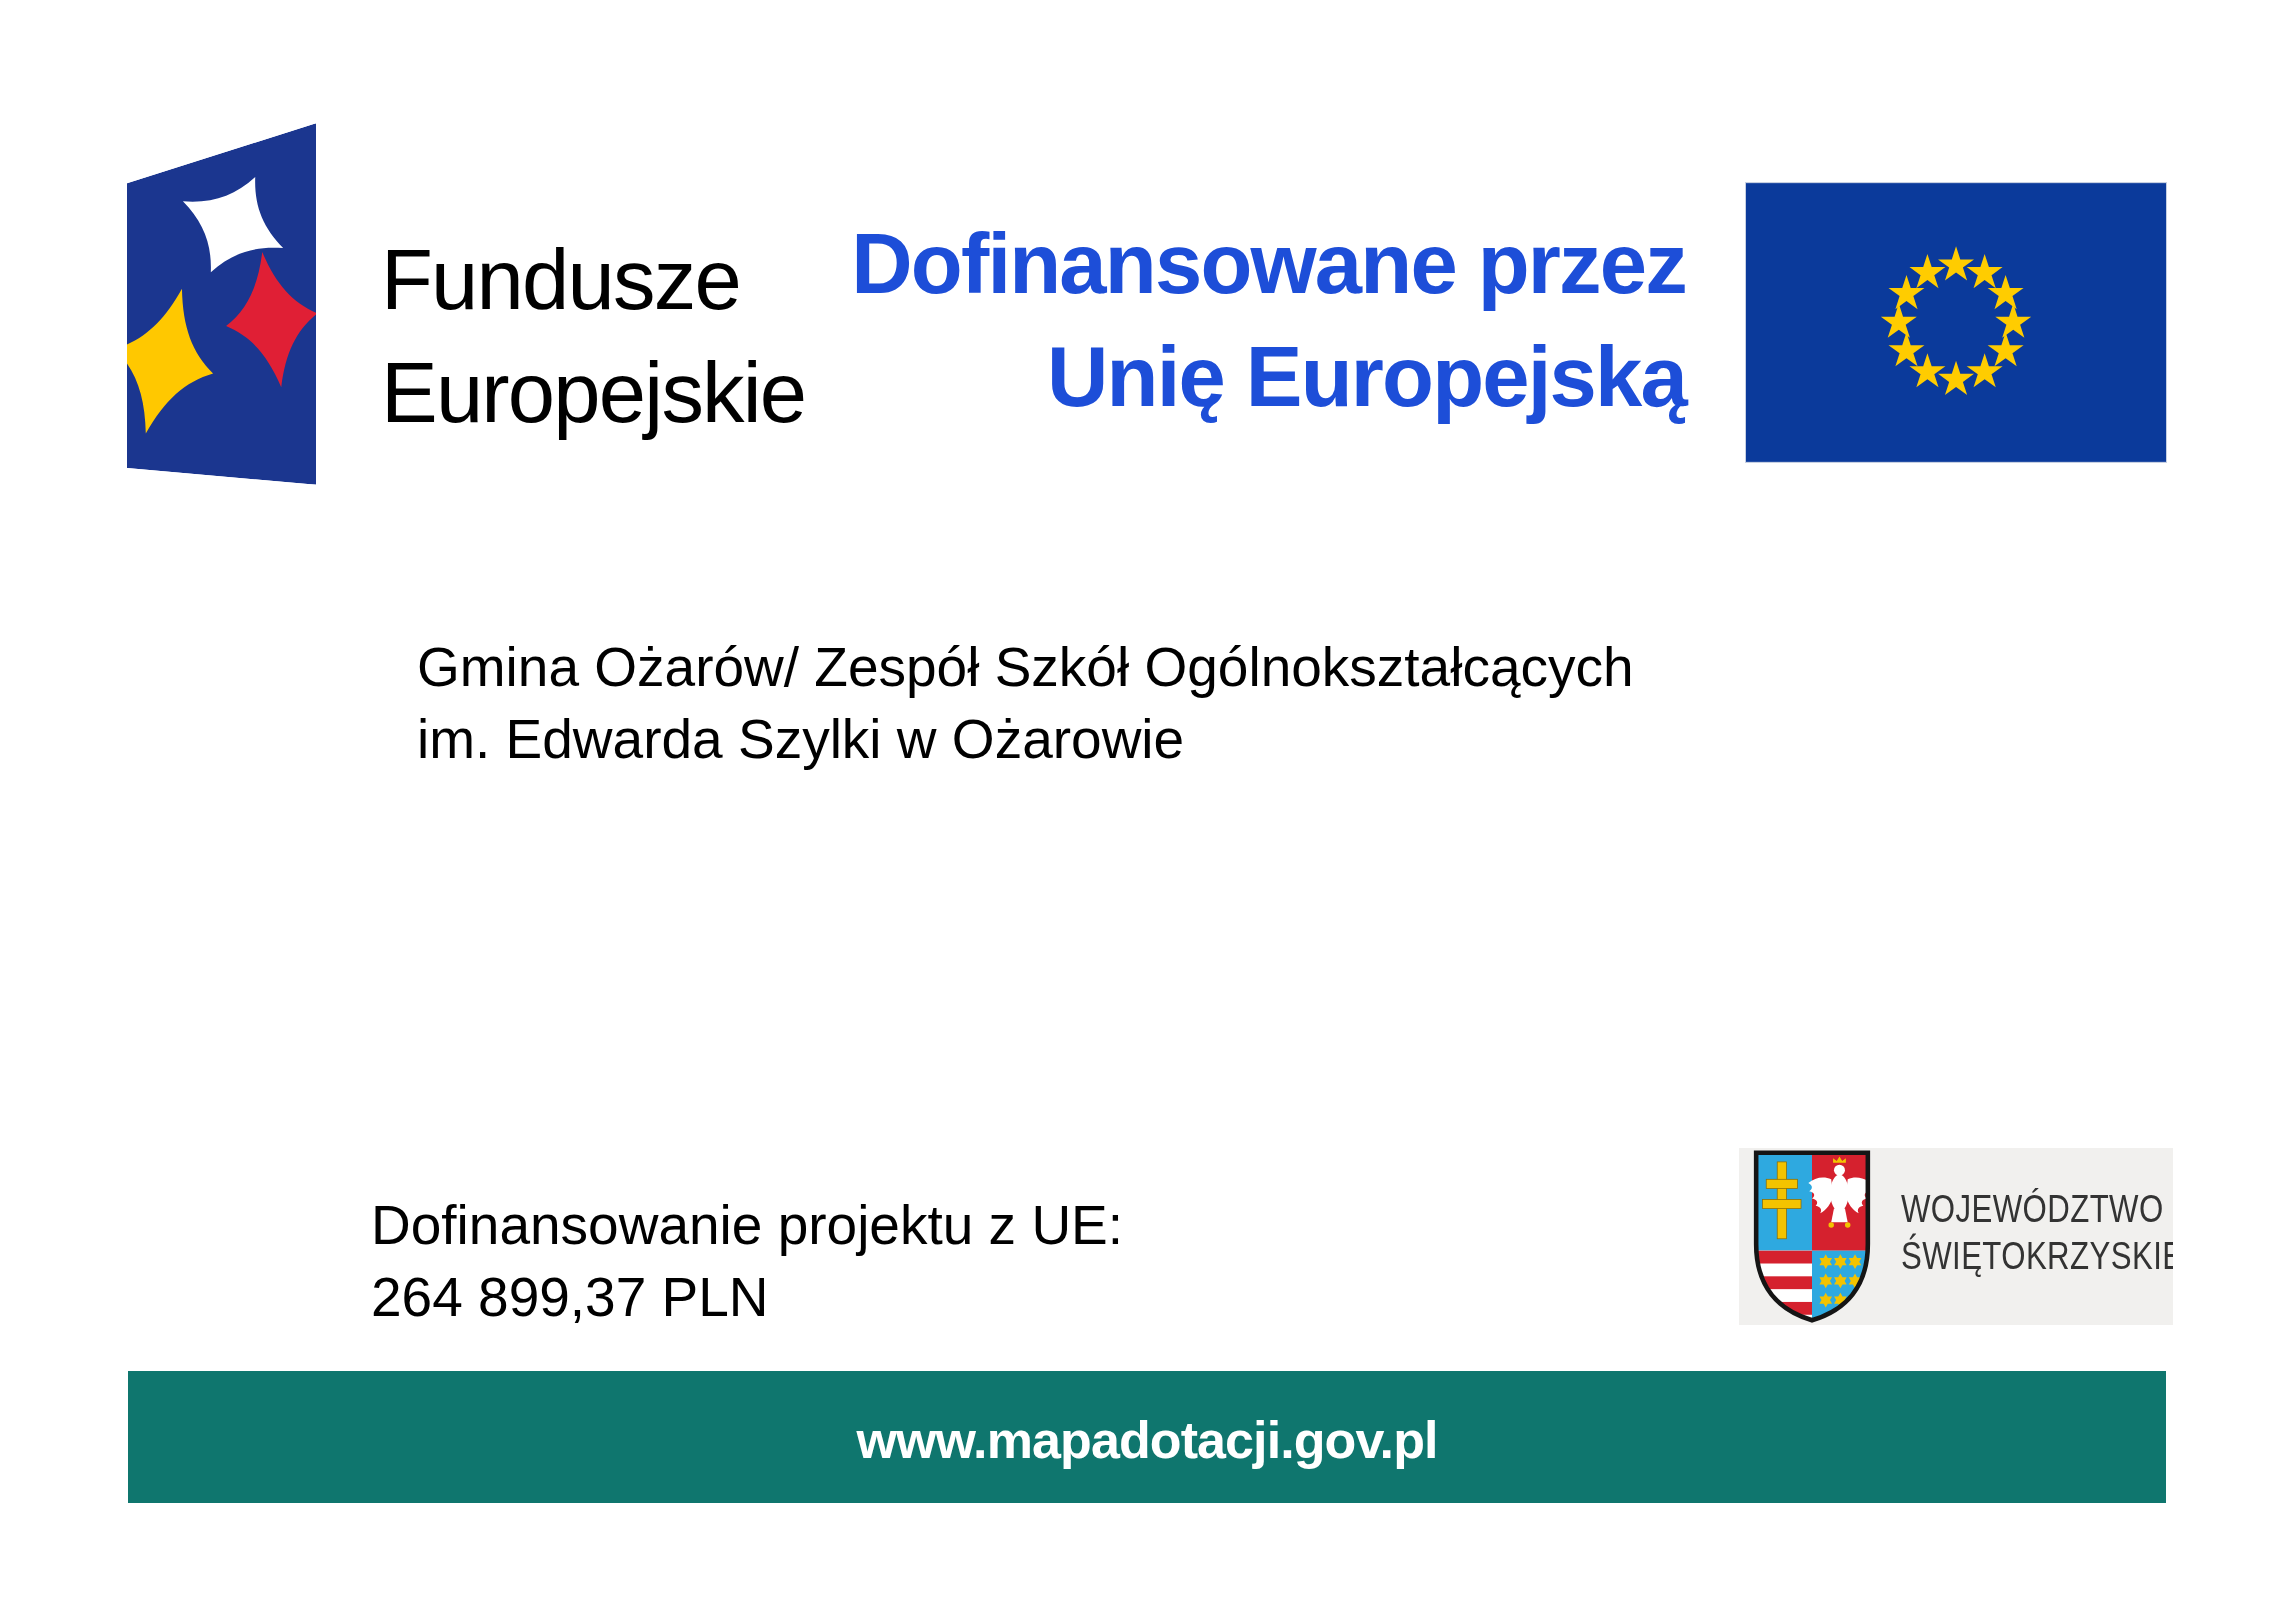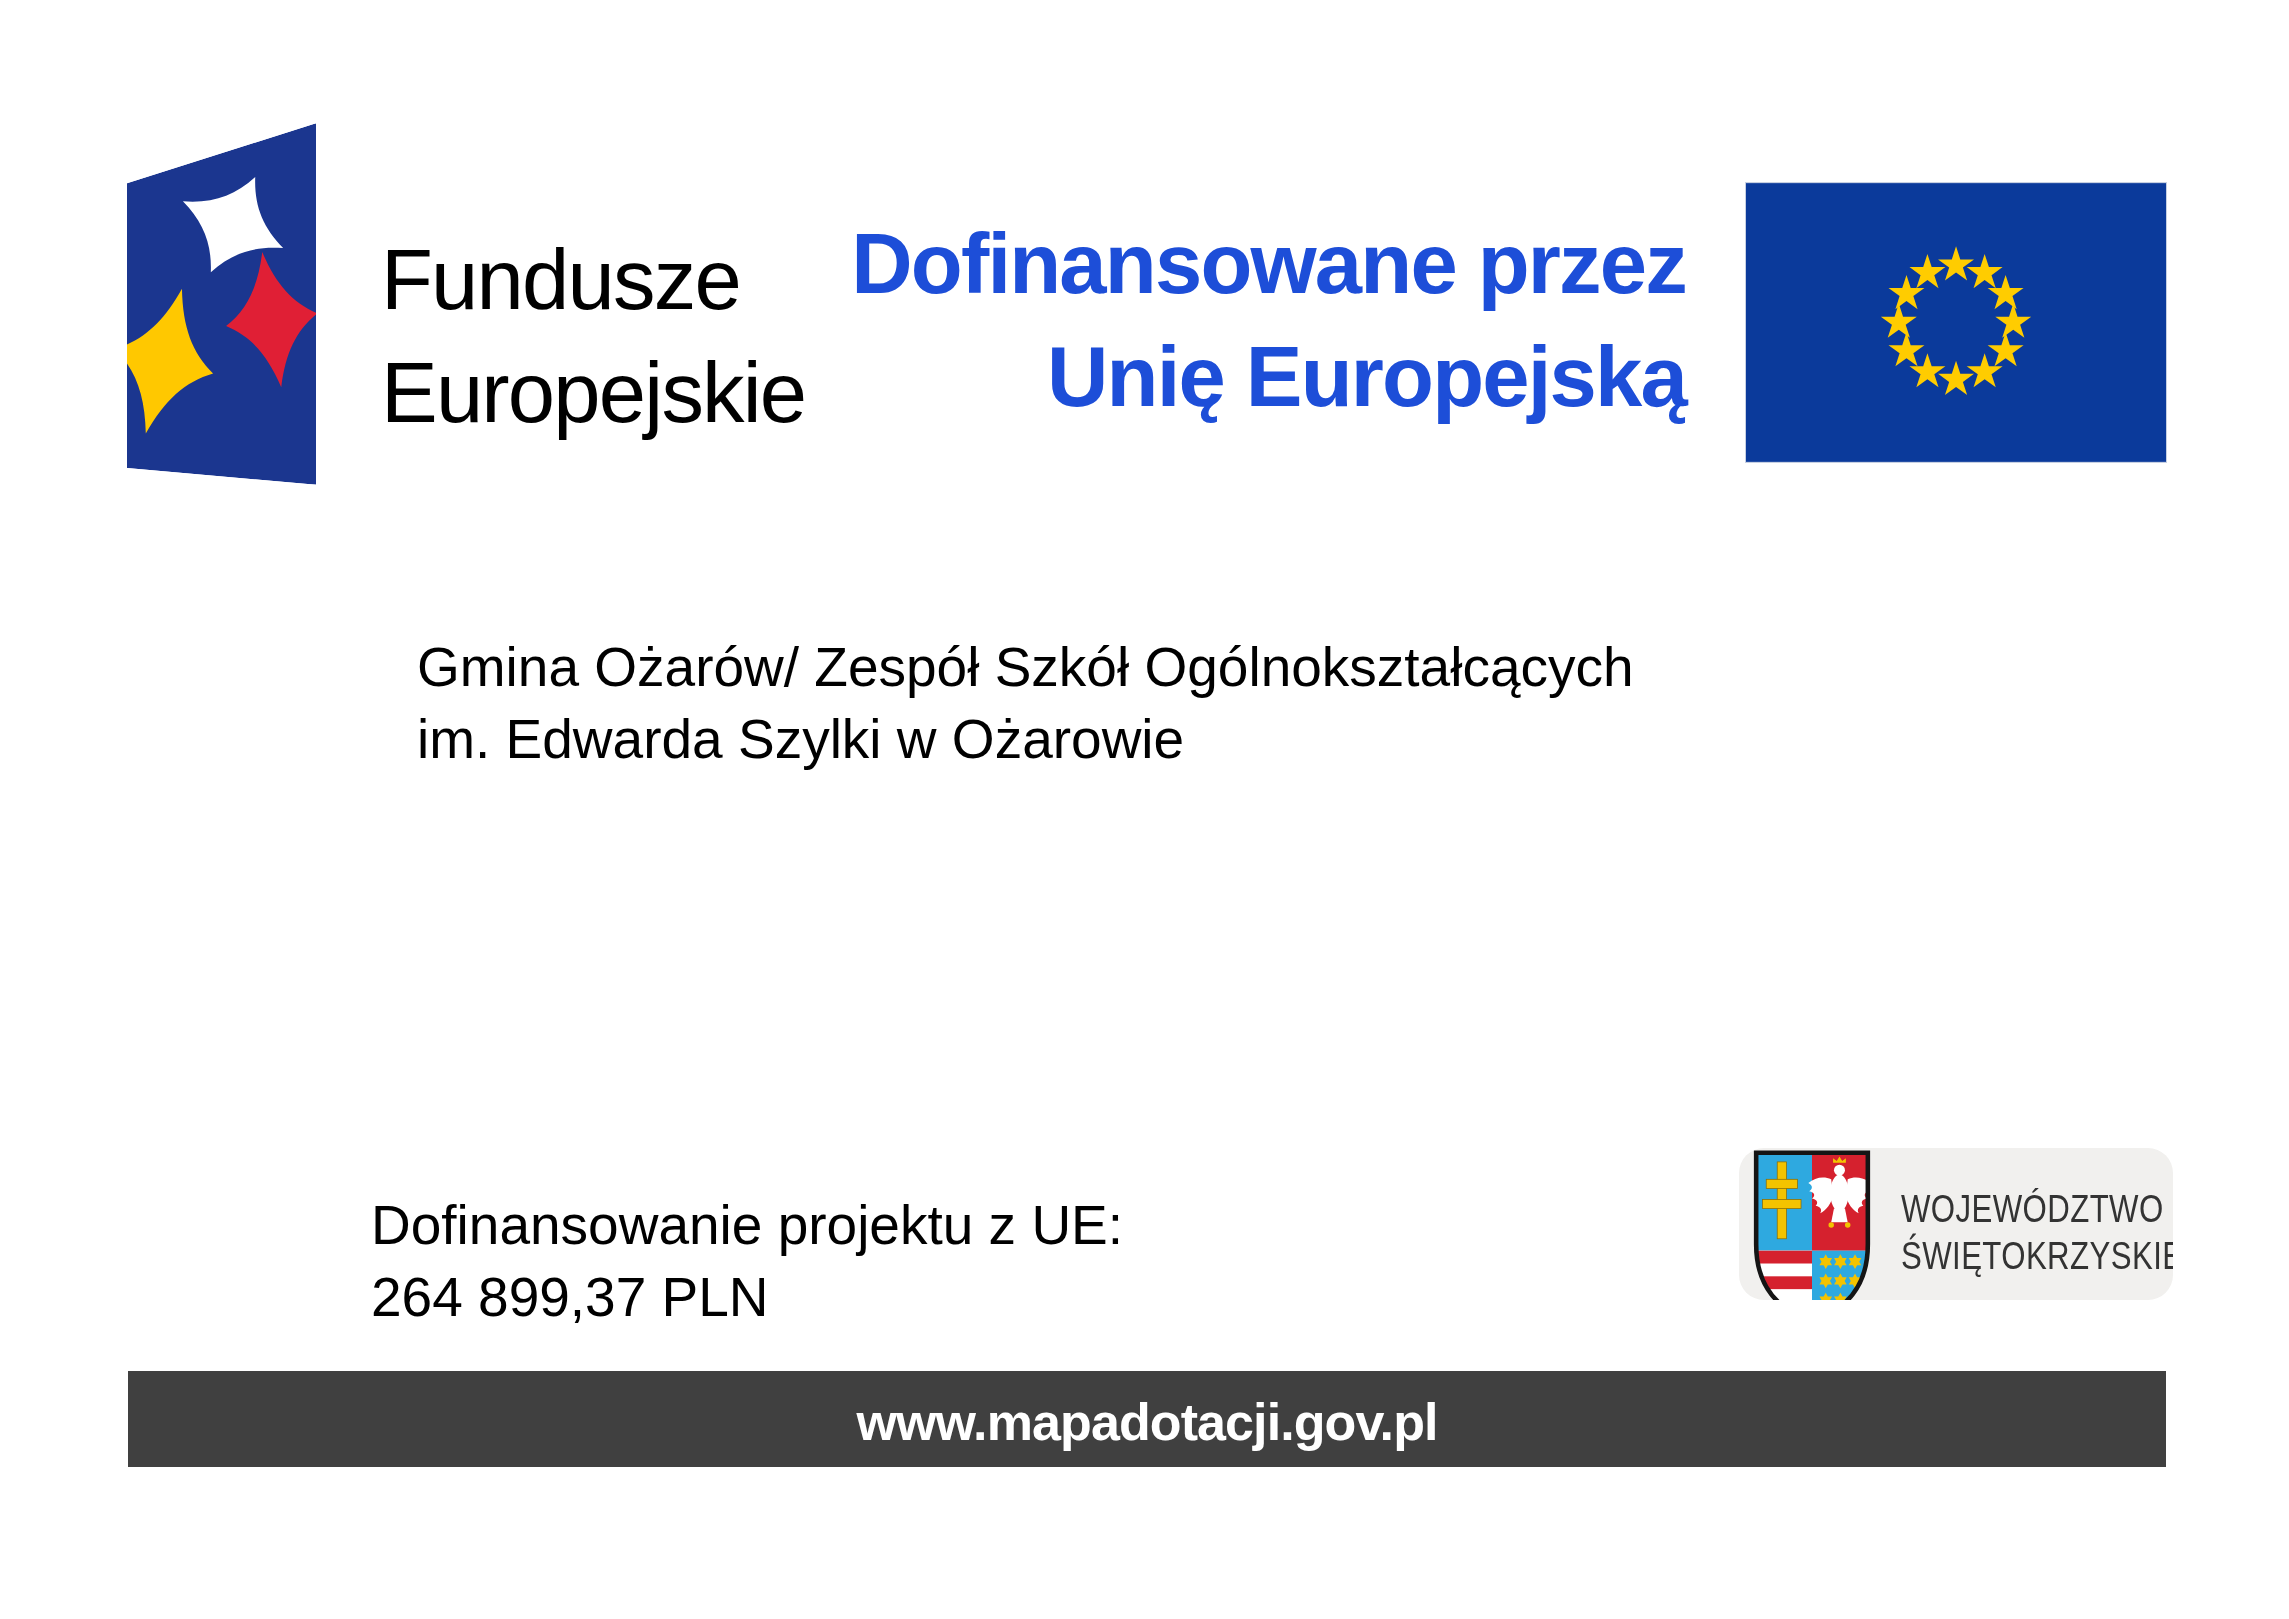--- a/index.html
+++ b/index.html
@@ -36,37 +36,37 @@
   }
 
   
   #funding{
     left:371px;top:1189px;
     font-size:55px;line-height:72px;color:#000;white-space:nowrap;
   }
 
   
   #region-panel{
-    left:1739px;top:1148px;width:434px;height:152px;
-    background:#f1f0ee;overflow:hidden;border-radius:25px;
+    left:1739px;top:1148px;width:434px;height:177px;
+    background:#f1f0ee;overflow:hidden;
   }
   #region-shield{position:absolute;left:11px;top:1.8px;width:124px;height:173px;}
   .region-line{
     position:absolute;left:162px;
     font-size:39px;line-height:39px;font-weight:400;color:#333;
     white-space:nowrap;transform:scaleX(0.80);transform-origin:left center;
     letter-spacing:0.5px;
   }
   #region-line1{top:41px;}
   #region-line2{top:88px;}
 
   
   #footer-bar{
-    left:128px;top:1371px;width:2038px;height:96px;
-    background:#404040;
+    left:128px;top:1371px;width:2038px;height:132px;
+    background:#0f766e;
     display:flex;align-items:center;justify-content:center;
   }
   #footer-url{
     font-size:52px;font-weight:bold;color:#ffffff;
     letter-spacing:-0.9px;padding-top:5.5px;
   }
 </style>
 </head>
 <body>
 

